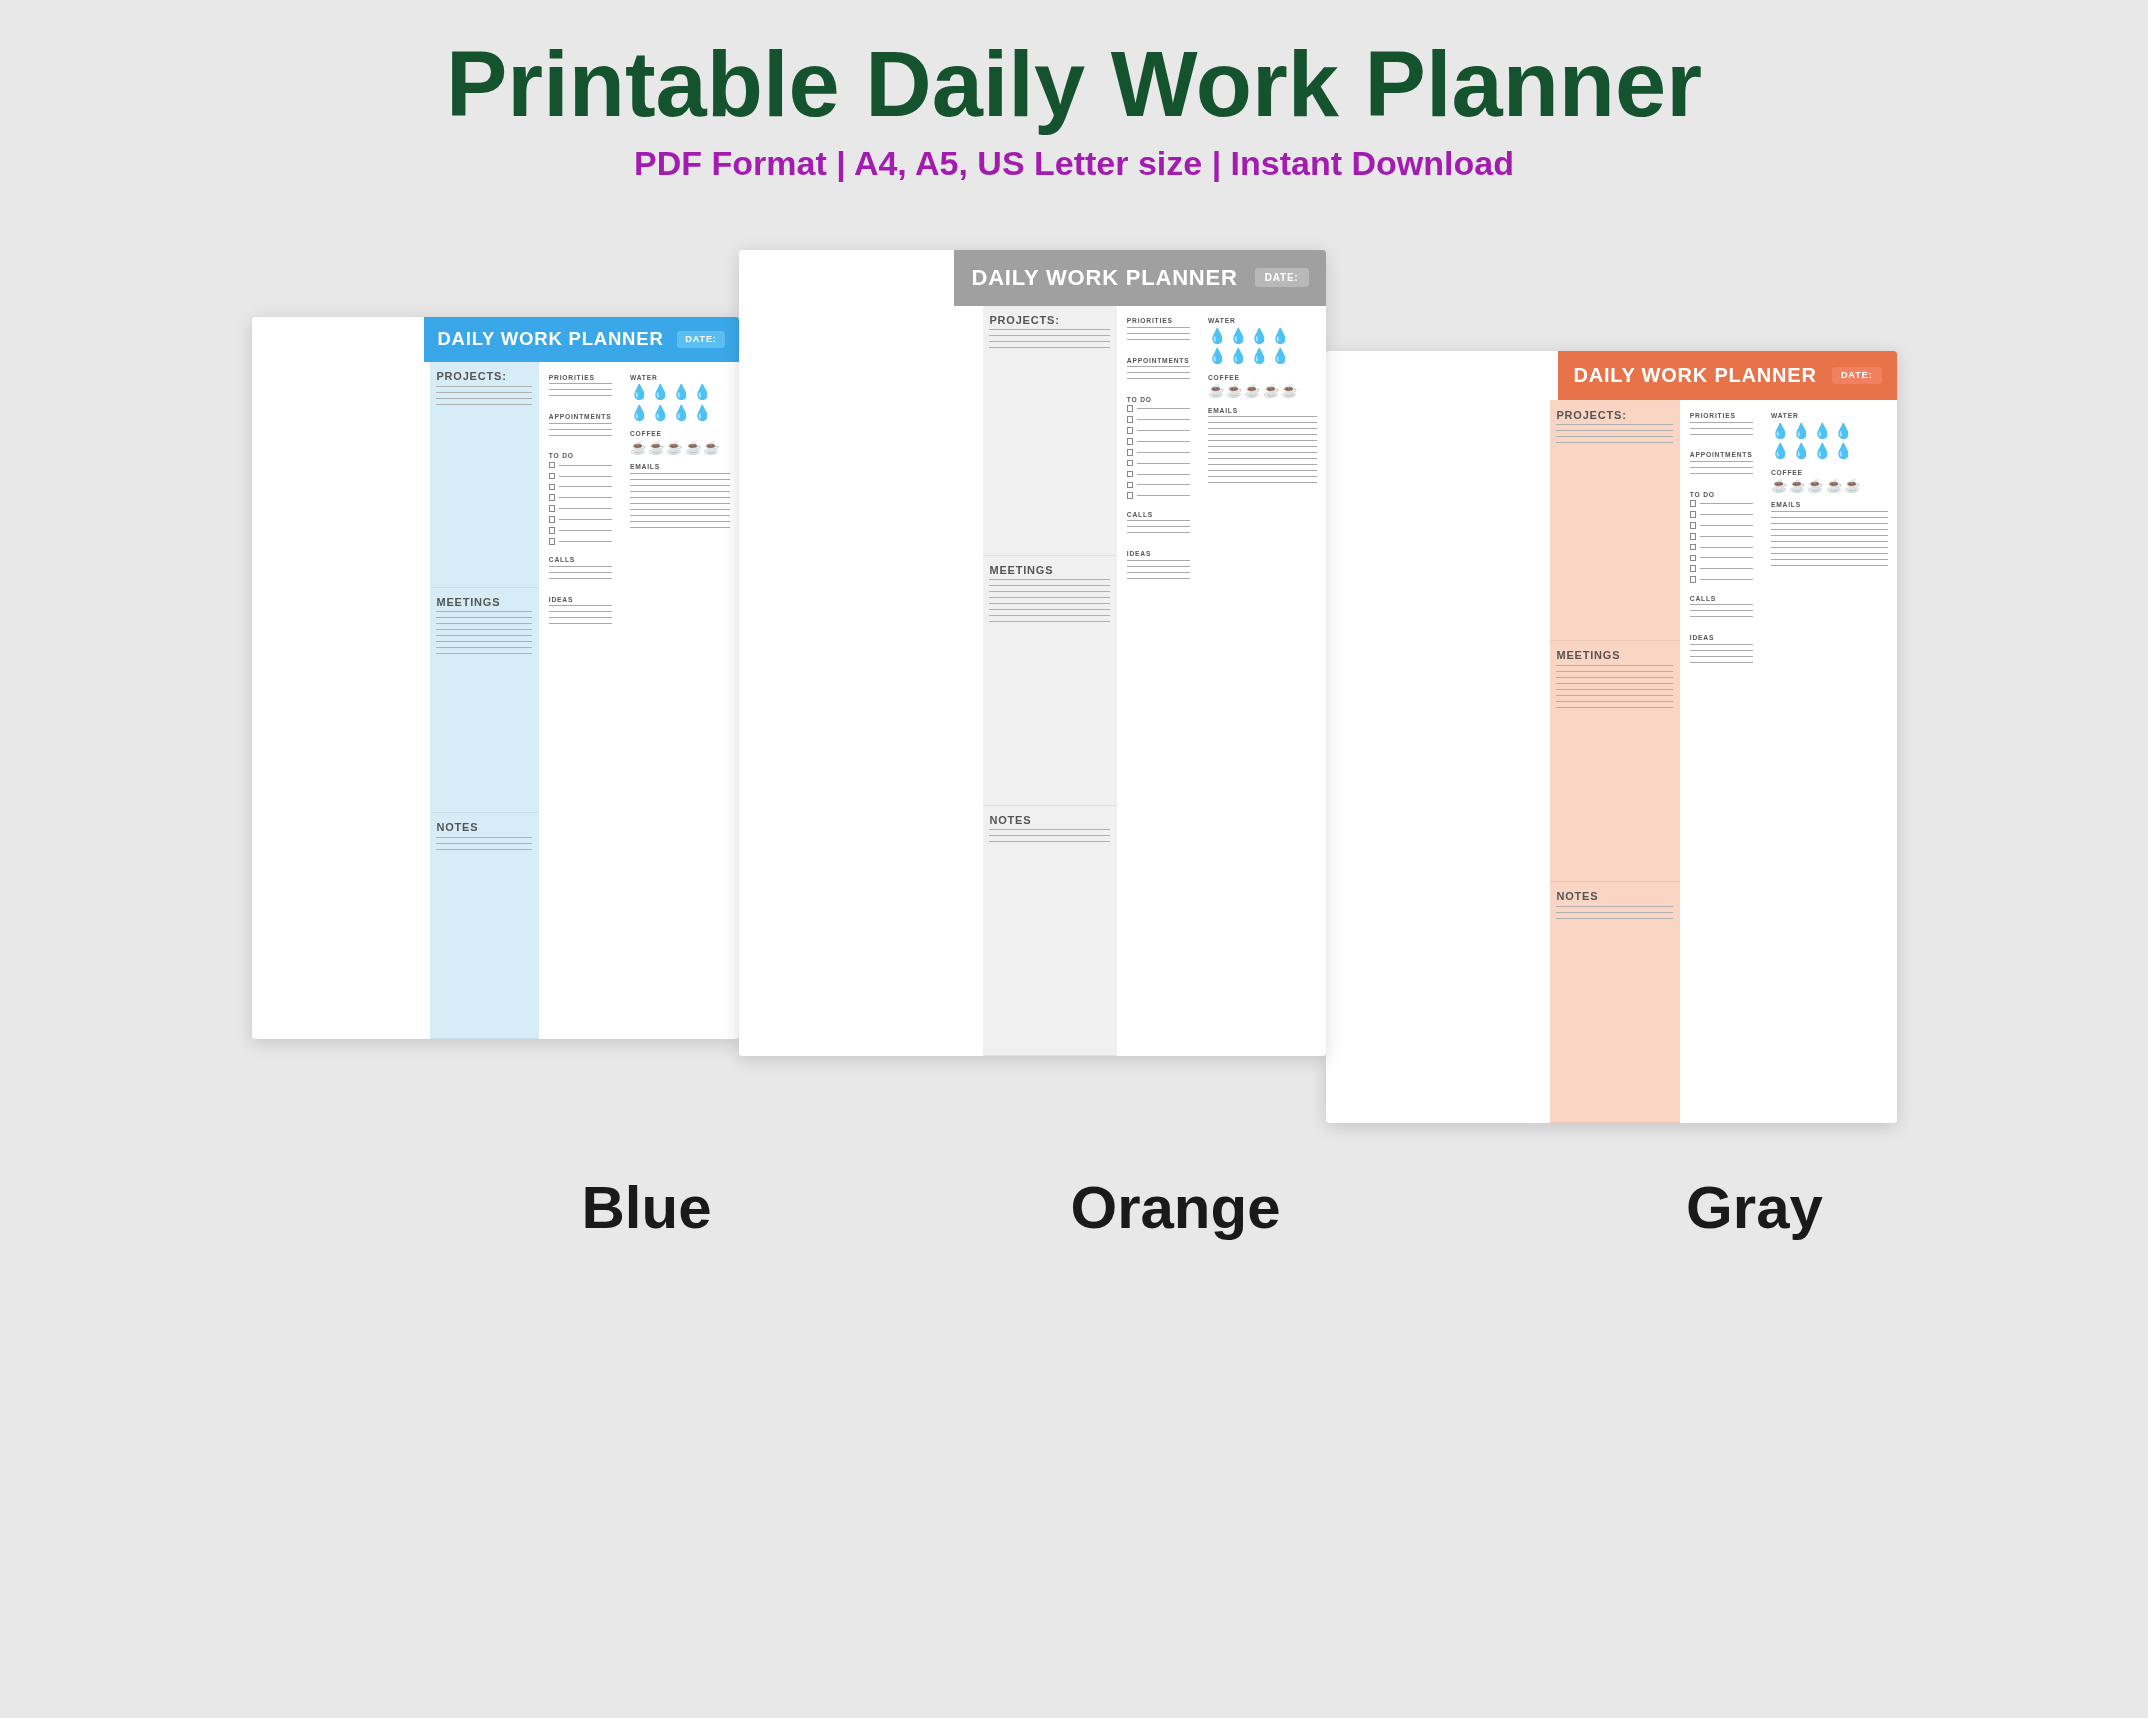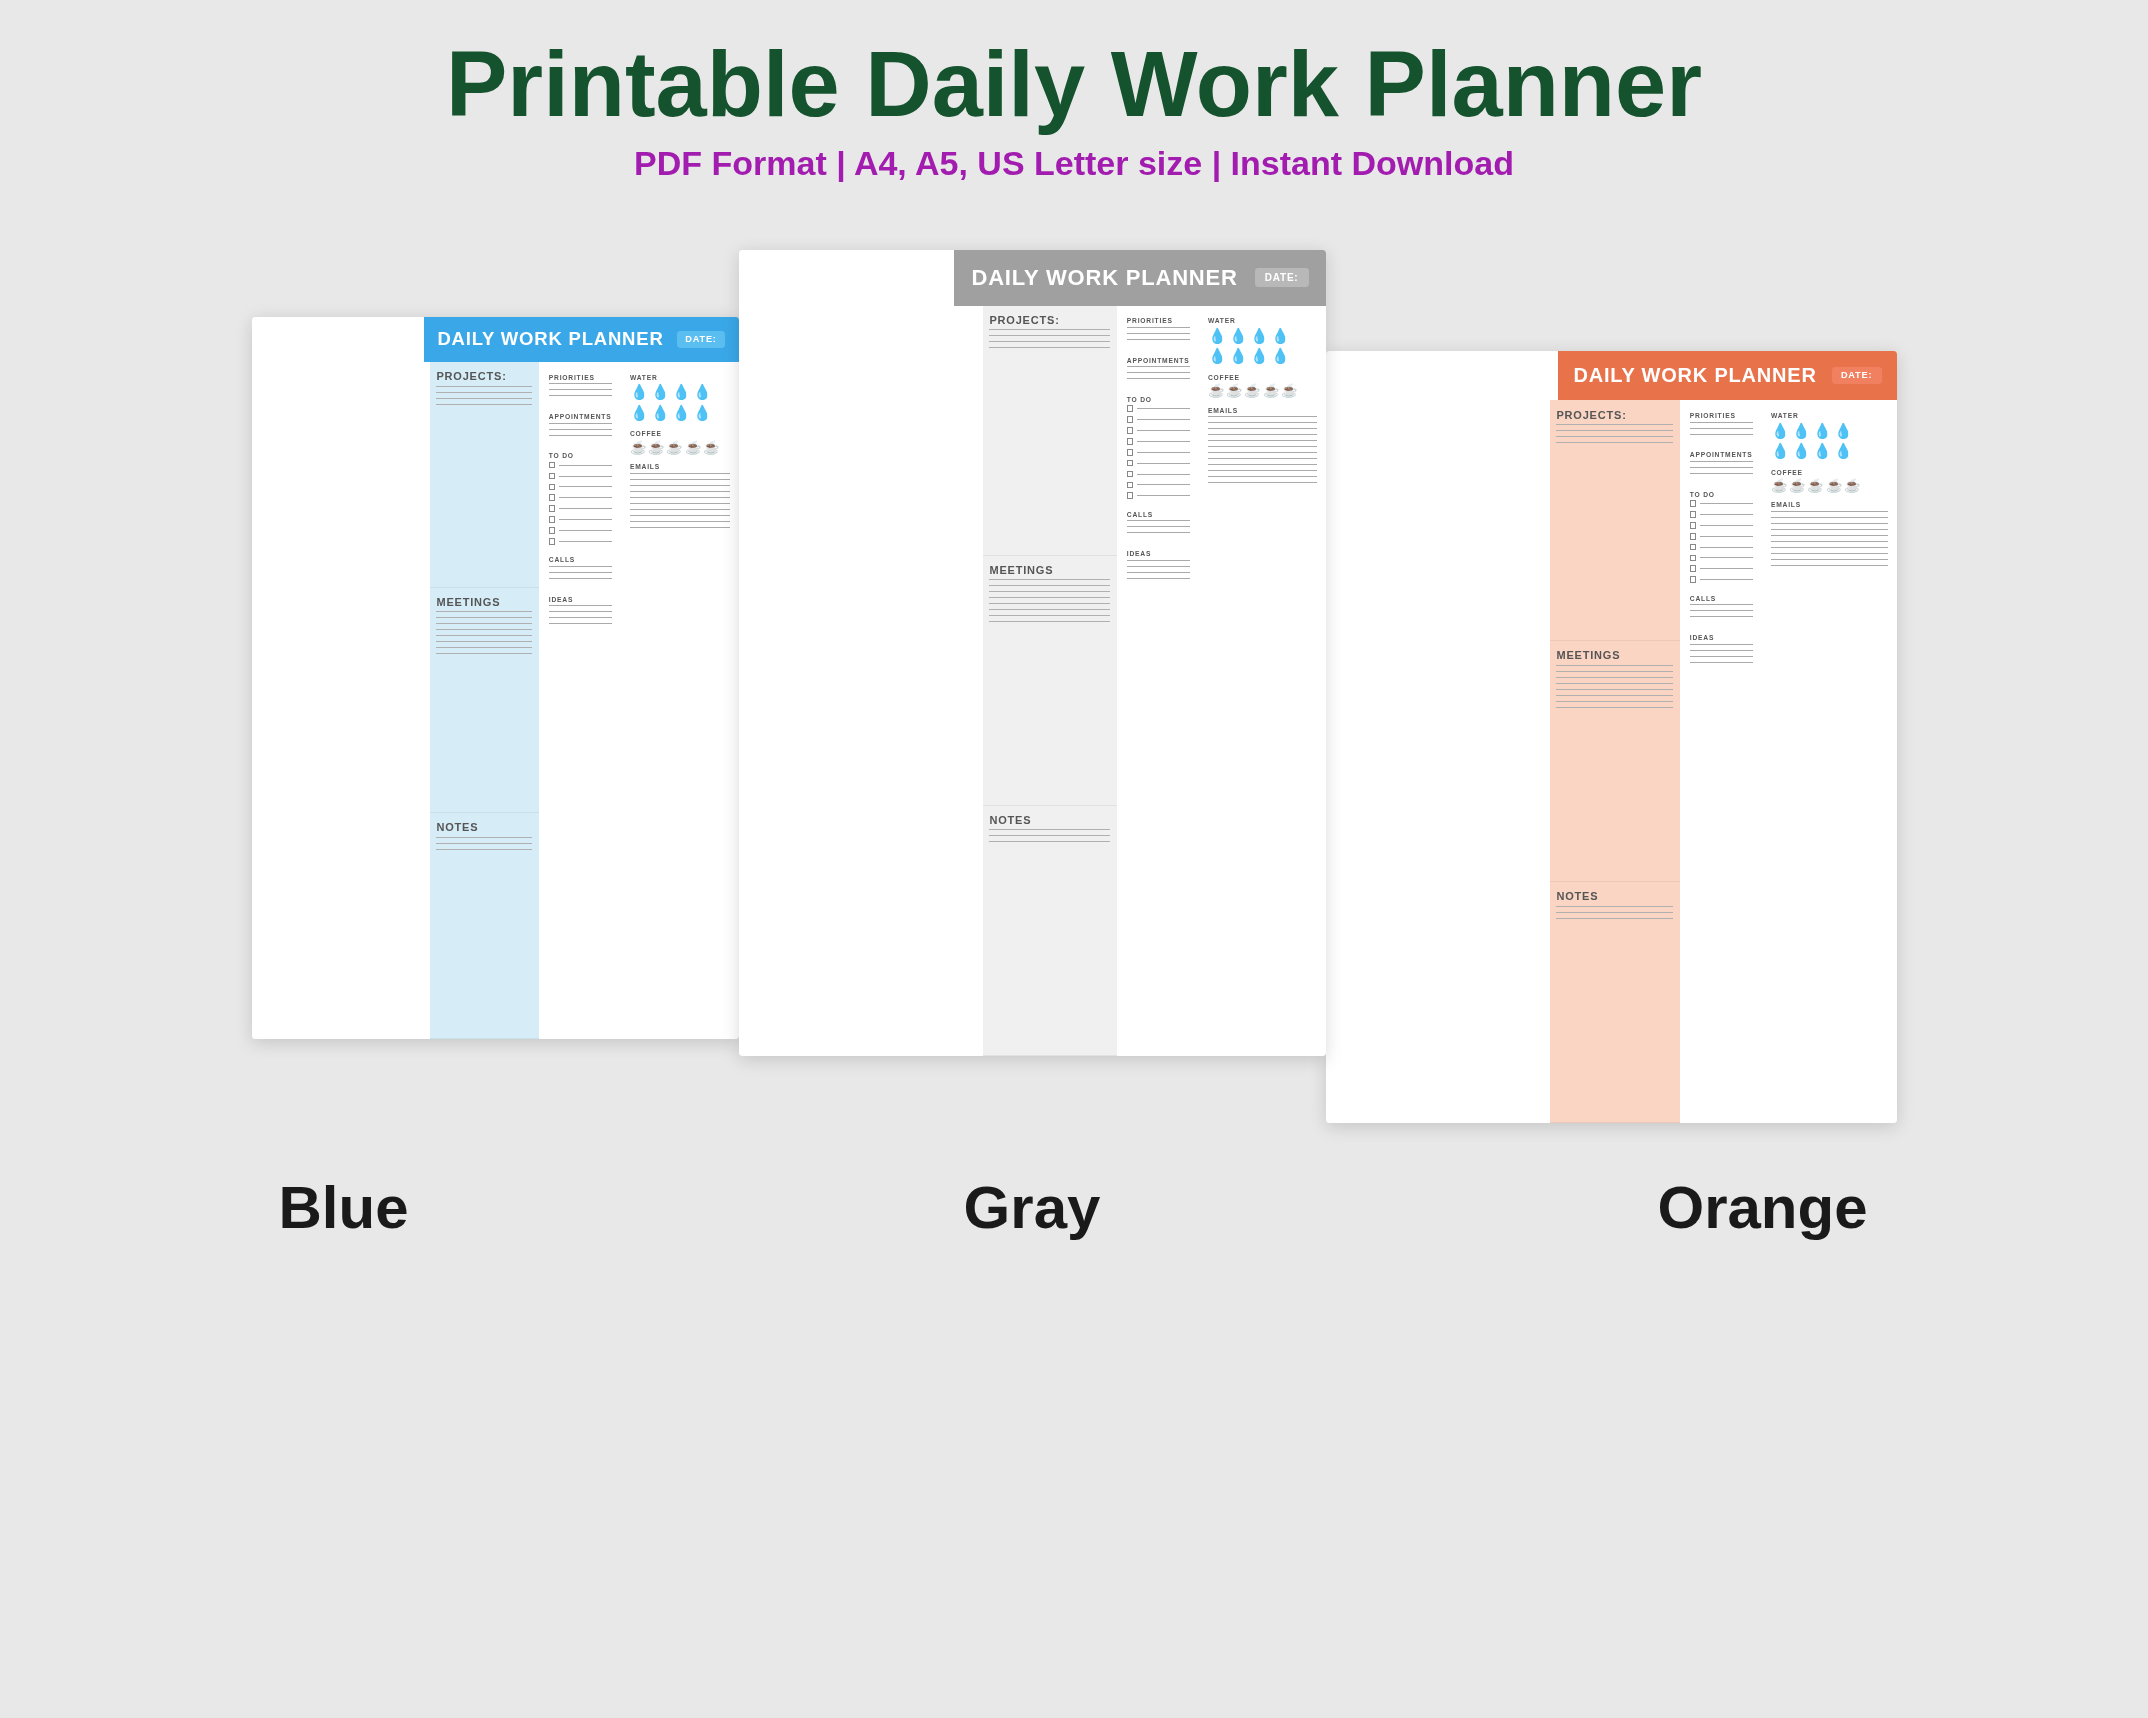--- a/index.html
+++ b/index.html
@@ -284,23 +284,22 @@
       max-width: 109px;
     }
     .cup { font-size: 13.4px; }
 
     
     .color-labels-row {
       display: flex;
       flex-direction: row;
       width: 100%;
       margin-top: 50px;
-      justify-content: space-between;
+      justify-content: flex-end;
       padding: 0 50px;
-      gap: 48px;
     }
     .color-label {
       font-size: 60px;
       font-weight: 900;
       color: #1a1a1a;
       text-align: center;
     }
     .color-label.blue-lbl { flex: 0 0 487px; }
     .color-label.gray-lbl { flex: 0 0 587px; }
     .color-label.orange-lbl { flex: 0 0 571px; }
@@ -766,16 +765,16 @@
           <div class="line"></div>
         </div>
       </div>
     </div>
   </div>
 
 </div>
 
 <div class="color-labels-row">
   <div class="color-label blue-lbl">Blue</div>
+  <div class="color-label orange-lbl">Orange</div>
   <div class="color-label gray-lbl">Gray</div>
-  <div class="color-label orange-lbl">Orange</div>
 </div>
 
 
 </body></html>

